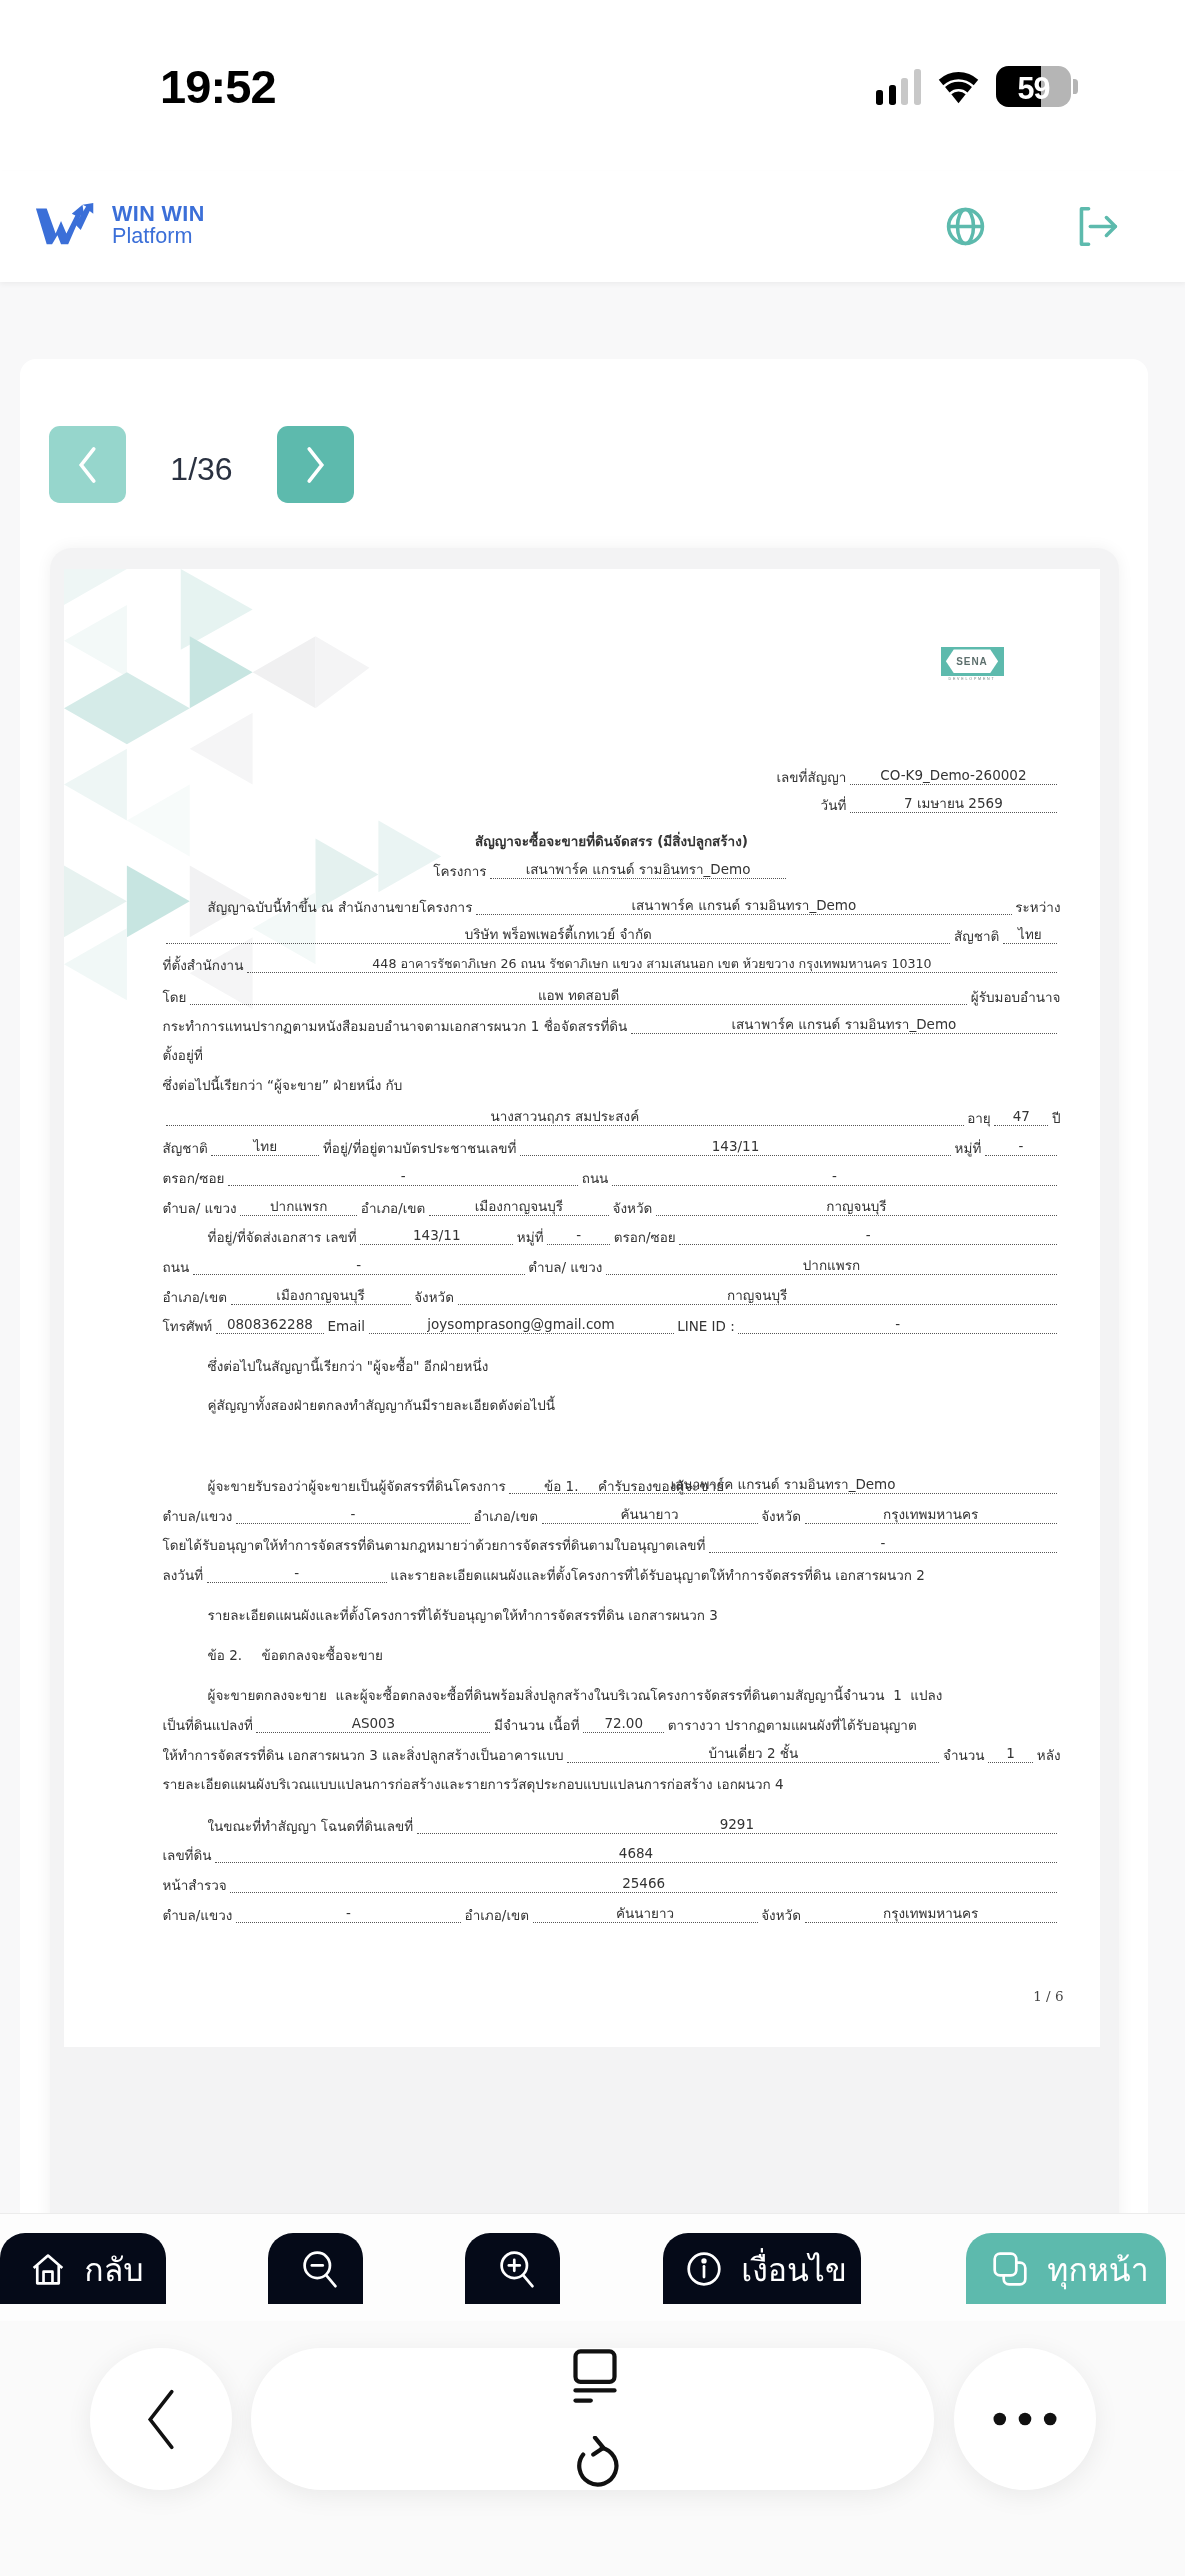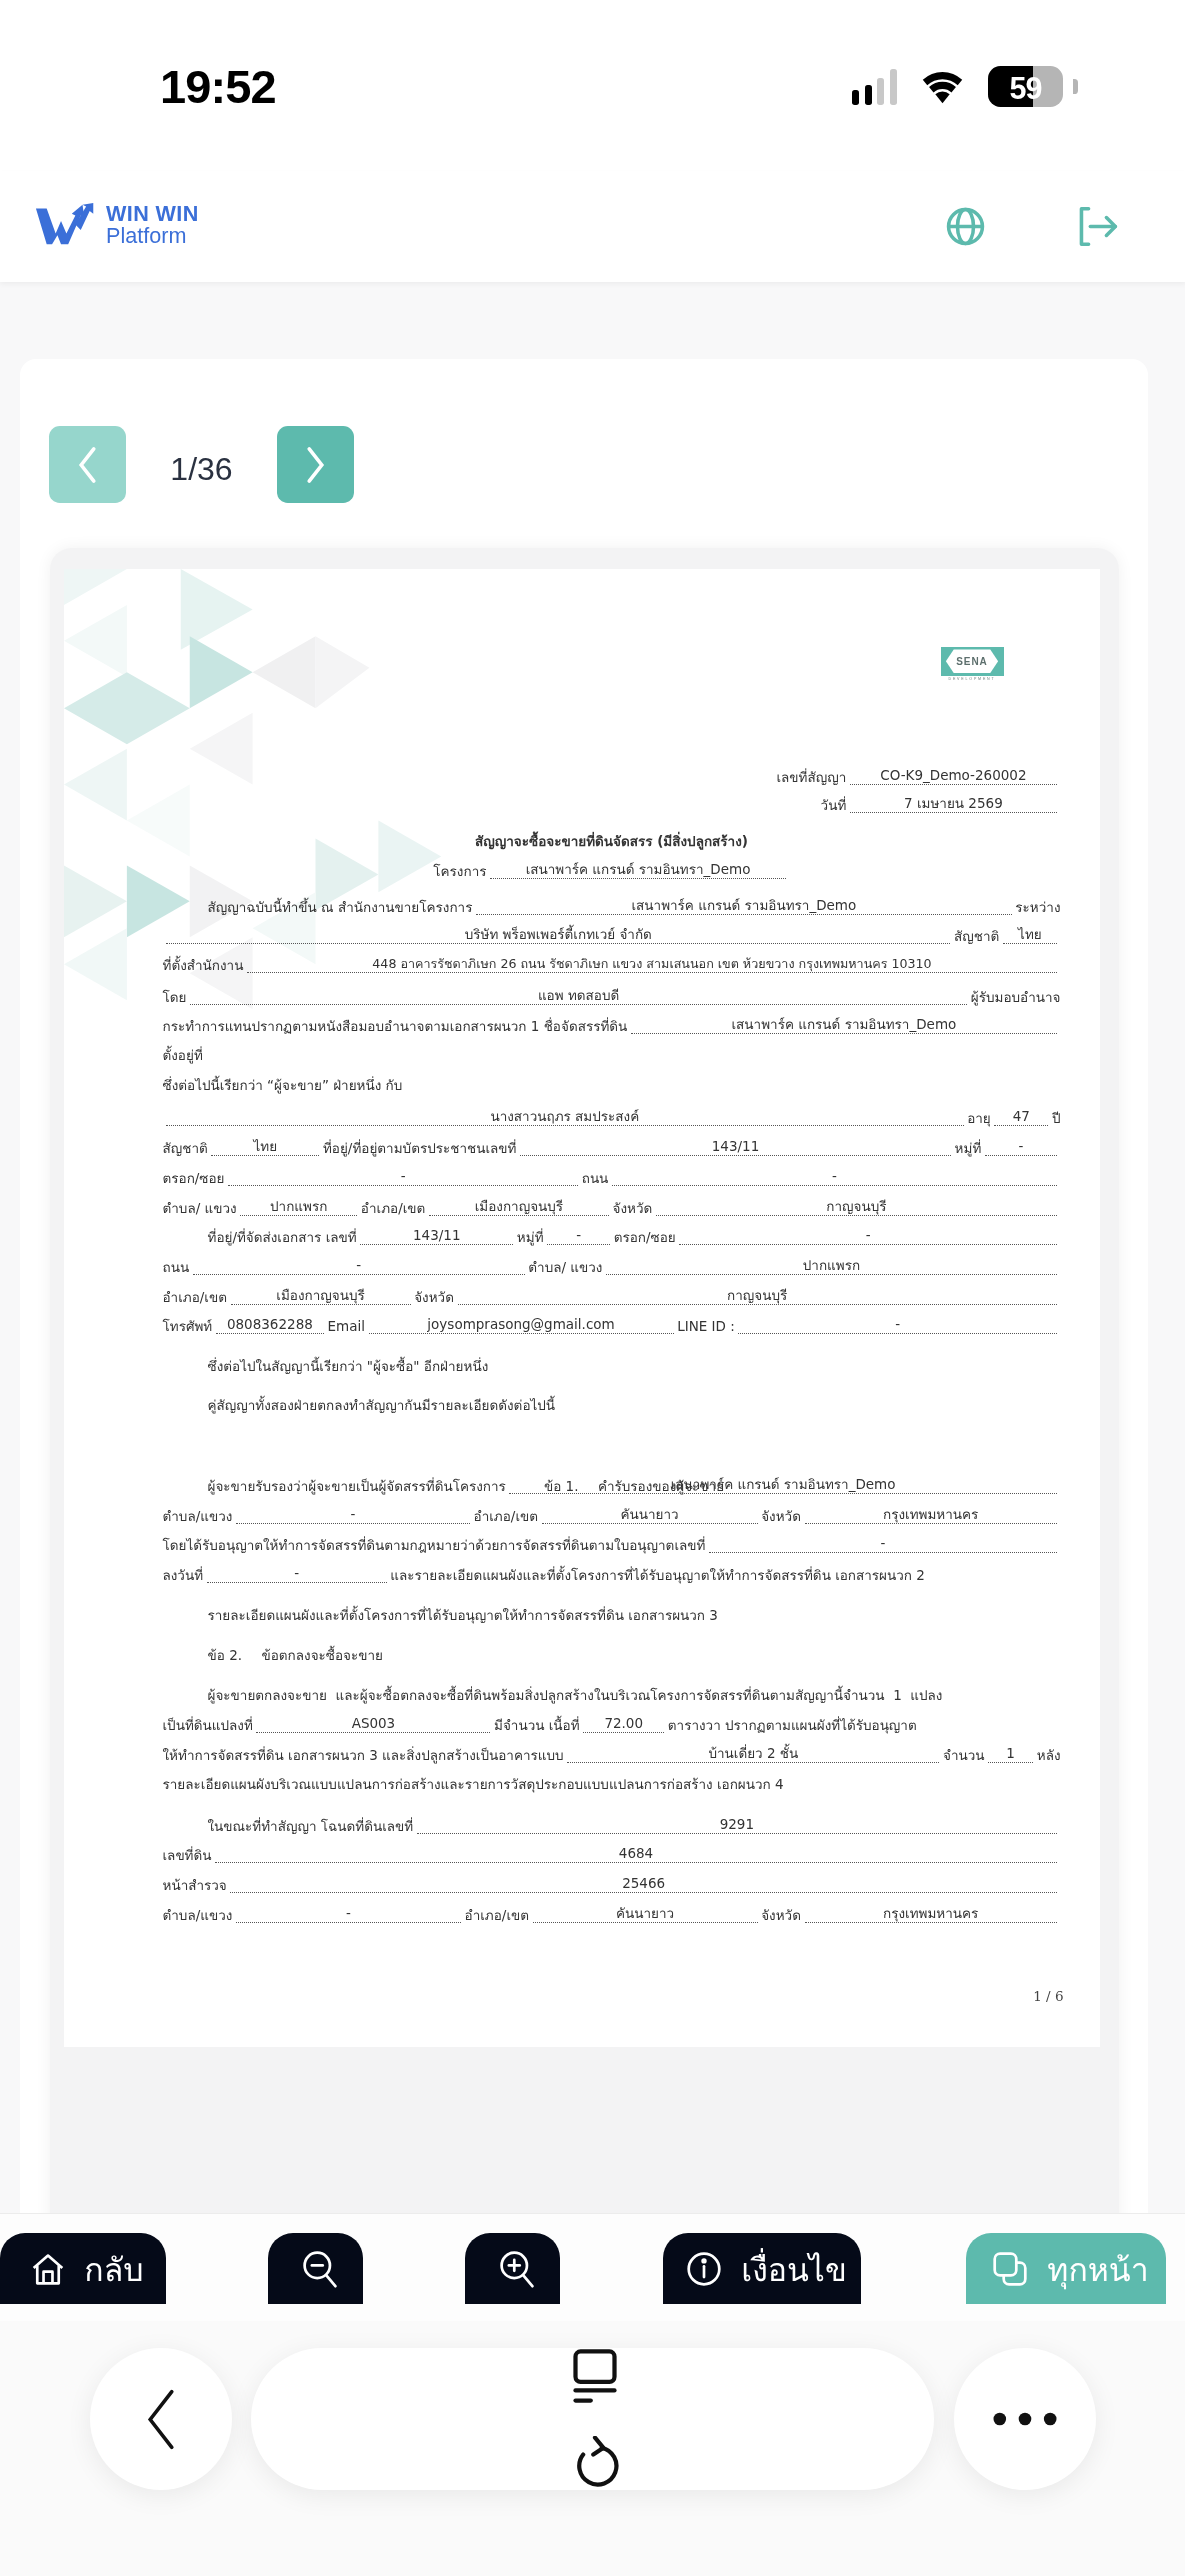--- a/index.html
+++ b/index.html
@@ -2,32 +2,32 @@
 <html style="font-size:14.4px"><head>
 <meta charset="utf-8">
 <style>
   * { box-sizing: border-box; margin: 0; padding: 0; }
   html, body { width: 1186px; height: 2576px; overflow: hidden; background: #ffffff; }
   body { position: relative; font-family: "Liberation Sans", "DejaVu Sans", sans-serif; color: #222; }
 
   
   .statusbar { position: absolute; left: 0; top: 0; width: 1186px; height: 171px; background: #fff; }
   .sb-time { position: absolute; left: 160px; top: 59px; font-size: 47px; font-weight: 700; color: #000; letter-spacing: -0.9px; font-family: "Liberation Sans", sans-serif; }
-  .sb-icons { position: absolute; right: 108px; top: 66px; display: flex; align-items: center; gap: 24px; }
+  .sb-icons { position: absolute; right: 108px; top: 66px; display: flex; align-items: center; gap: 16px; }
   .signal { display: flex; align-items: flex-end; gap: 5.4px; height: 36px; }
   .signal span { display: block; width: 7.2px; border-radius: 2.7px; }
   .battery { position: relative; width: 75px; height: 41px; border-radius: 12.6px; background: #b5b5b5; overflow: hidden; }
   .battery .fill { position: absolute; left: 0; top: 0; bottom: 0; width: 60%; background: #000; }
   .battery .num { position: absolute; left: 0; right: 0; top: 5.4px; text-align: center; font-size: 30.5px; font-weight: 700; color: #fff; font-family: "Liberation Sans", sans-serif; letter-spacing: -0.9px; }
   .battery-tip { width: 5.4px; height: 14.4px; background: #b5b5b5; border-radius: 0 3.6px 3.6px 0; margin-left: -14.4px; }
 
   
   .appheader { position: absolute; left: 0; top: 171px; width: 1186px; height: 111px; background: #fff; box-shadow: 0 2.7px 5.4px rgba(0,0,0,0.05); z-index: 2; }
   .logo { position: absolute; left: 34px; top: 32px; display: flex; align-items: center; gap: 9px; }
-  .logo-text { display: flex; flex-direction: column; line-height: 1; color: #3b6fd8; }
+  .logo-text { display: flex; flex-direction: column; line-height: 1; color: #3b6fd8; margin-left: 6px; }
   .logo-text .l1 { font-size: 21.6px; font-weight: 700; letter-spacing: 0.4px; }
   .logo-text .l2 { font-size: 21.6px; }
   .hdr-icon { position: absolute; top: 30.5px; width: 50px; height: 50px; display: flex; align-items: center; justify-content: center; cursor: pointer; }
 
   
   .main { position: absolute; left: 0; top: 282px; width: 1186px; height: 1931px; background: #f8f8f9; }
   .card { position: absolute; left: 20px; top: 77px; width: 1128px; height: 1886px; background: #fff; border-radius: 16px; }
   .pager { position: absolute; left: 29px; top: 67px; display: flex; align-items: center; }
   .pg-btn { width: 77px; height: 77px; border-radius: 10.8px; display: flex; align-items: center; justify-content: center; cursor: pointer; }
   .pg-prev { background: #96d6cc; }

